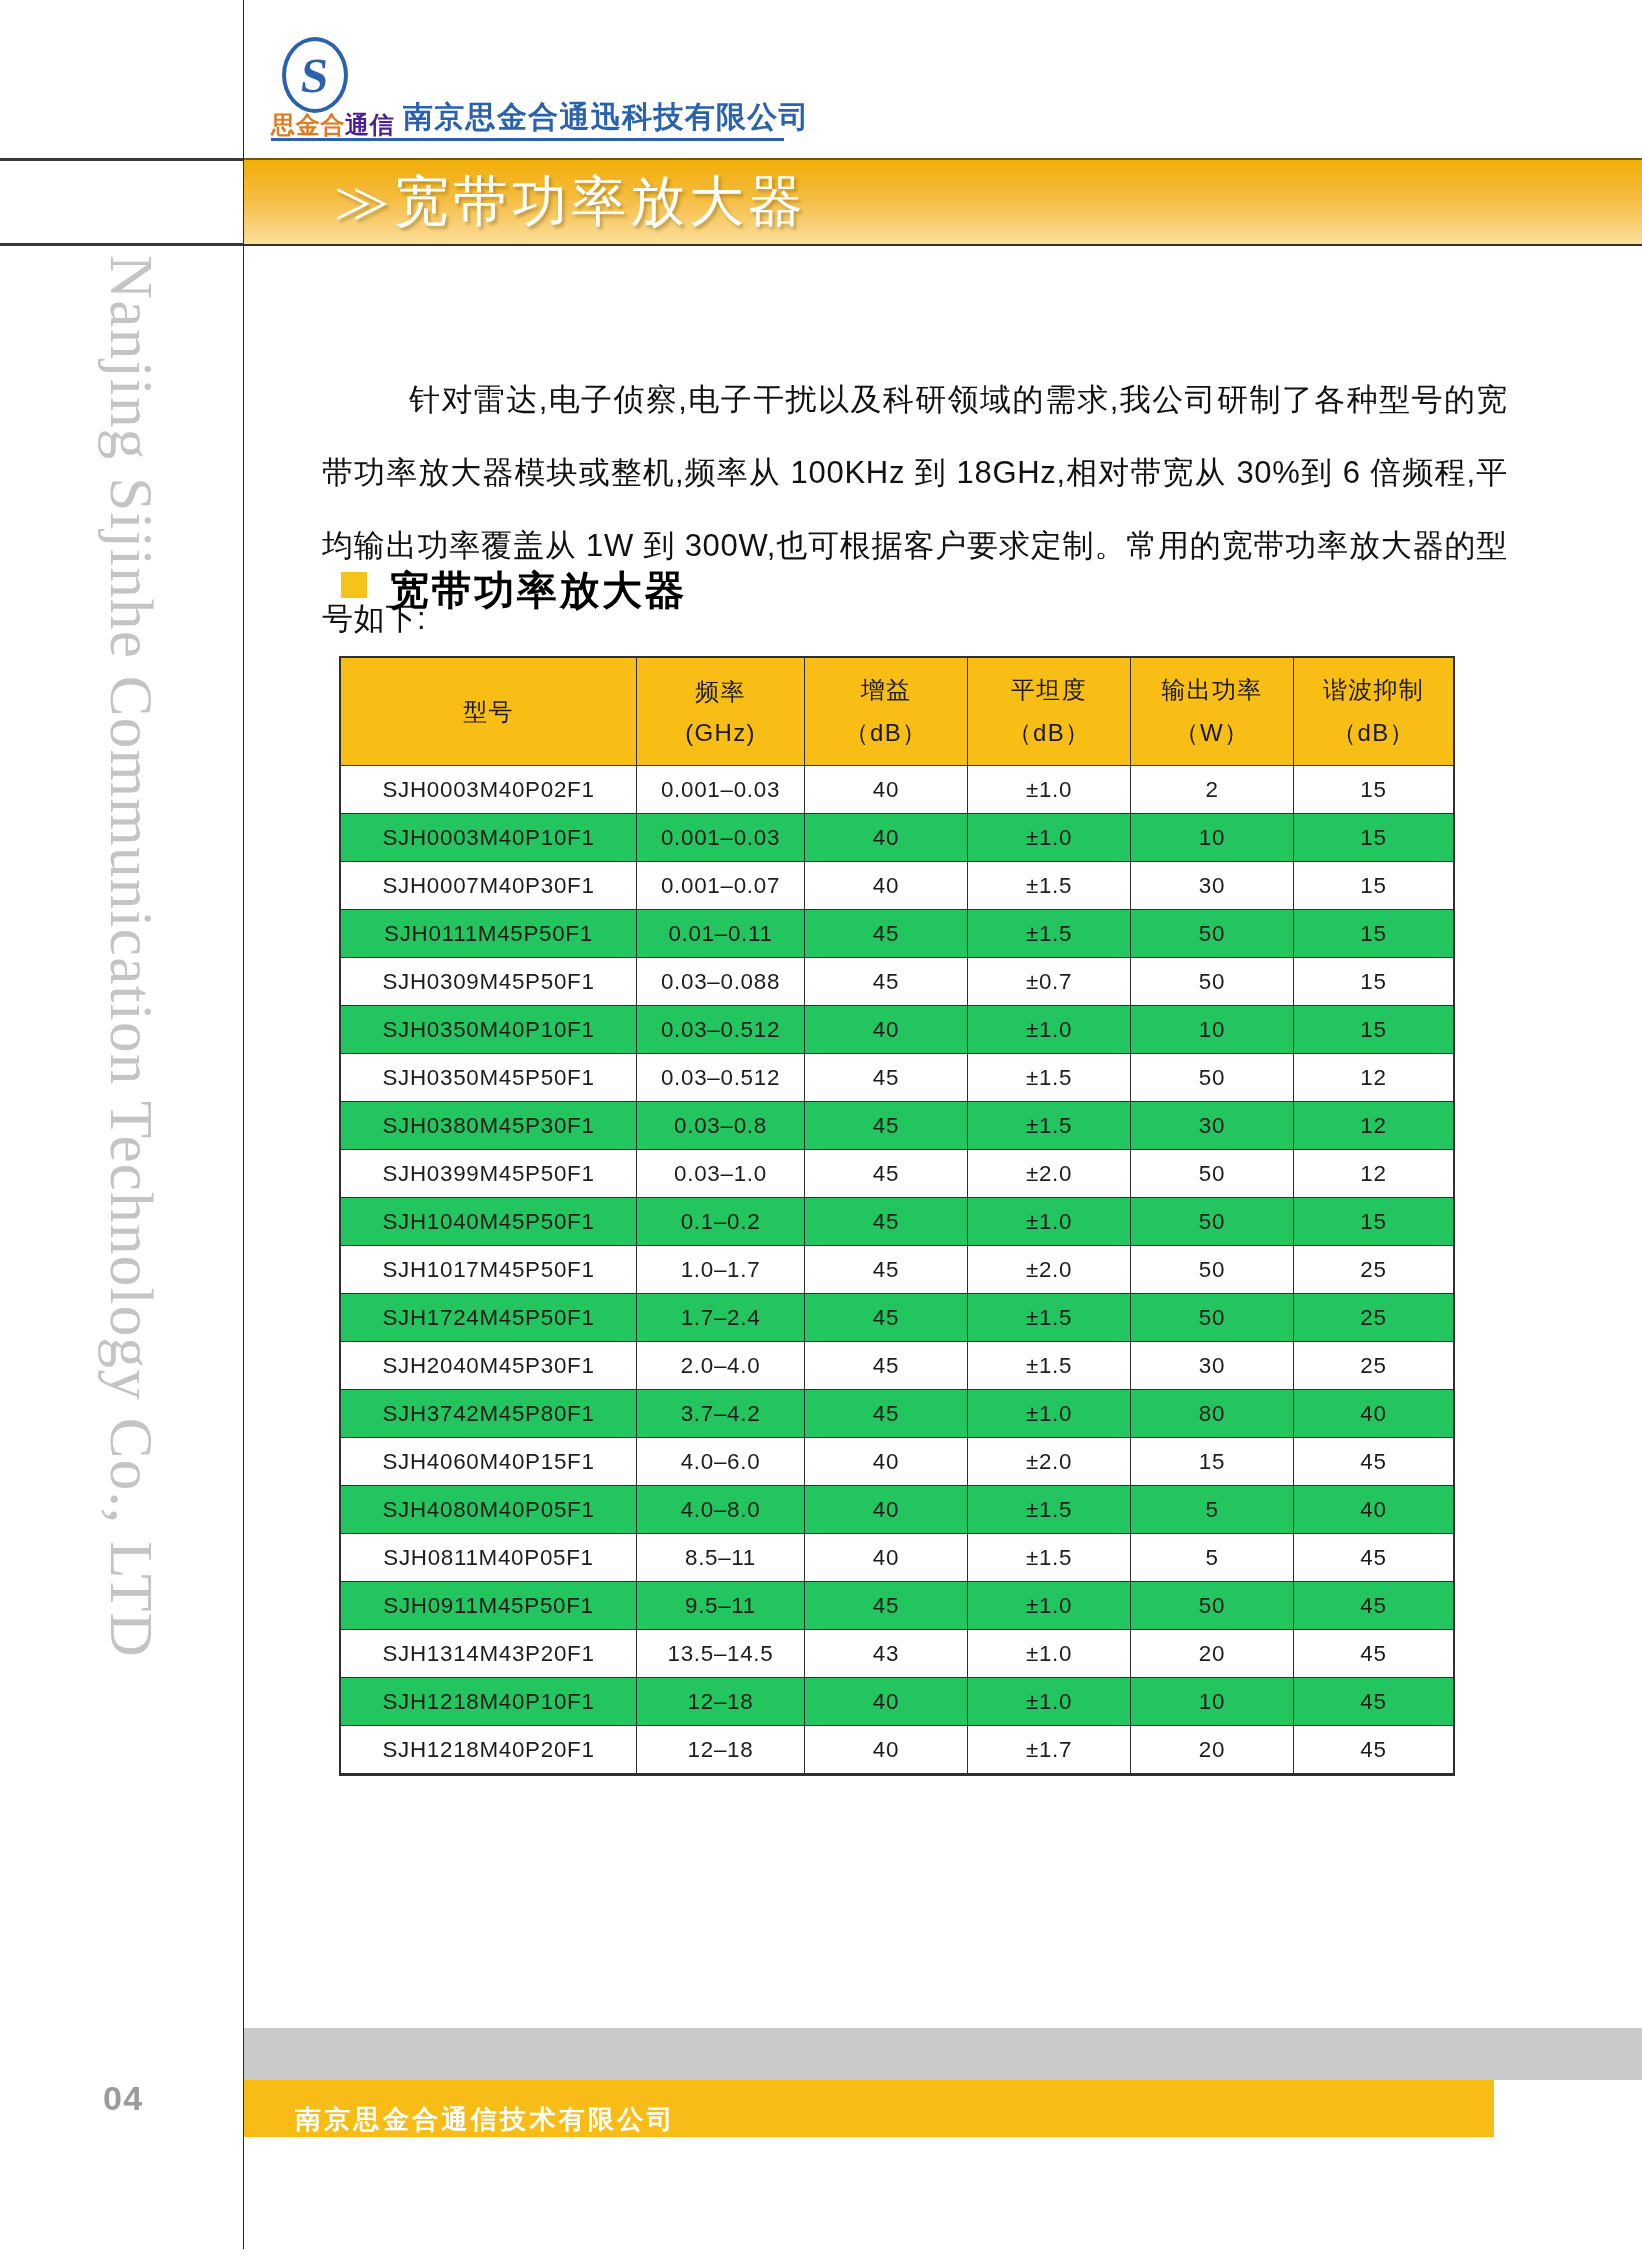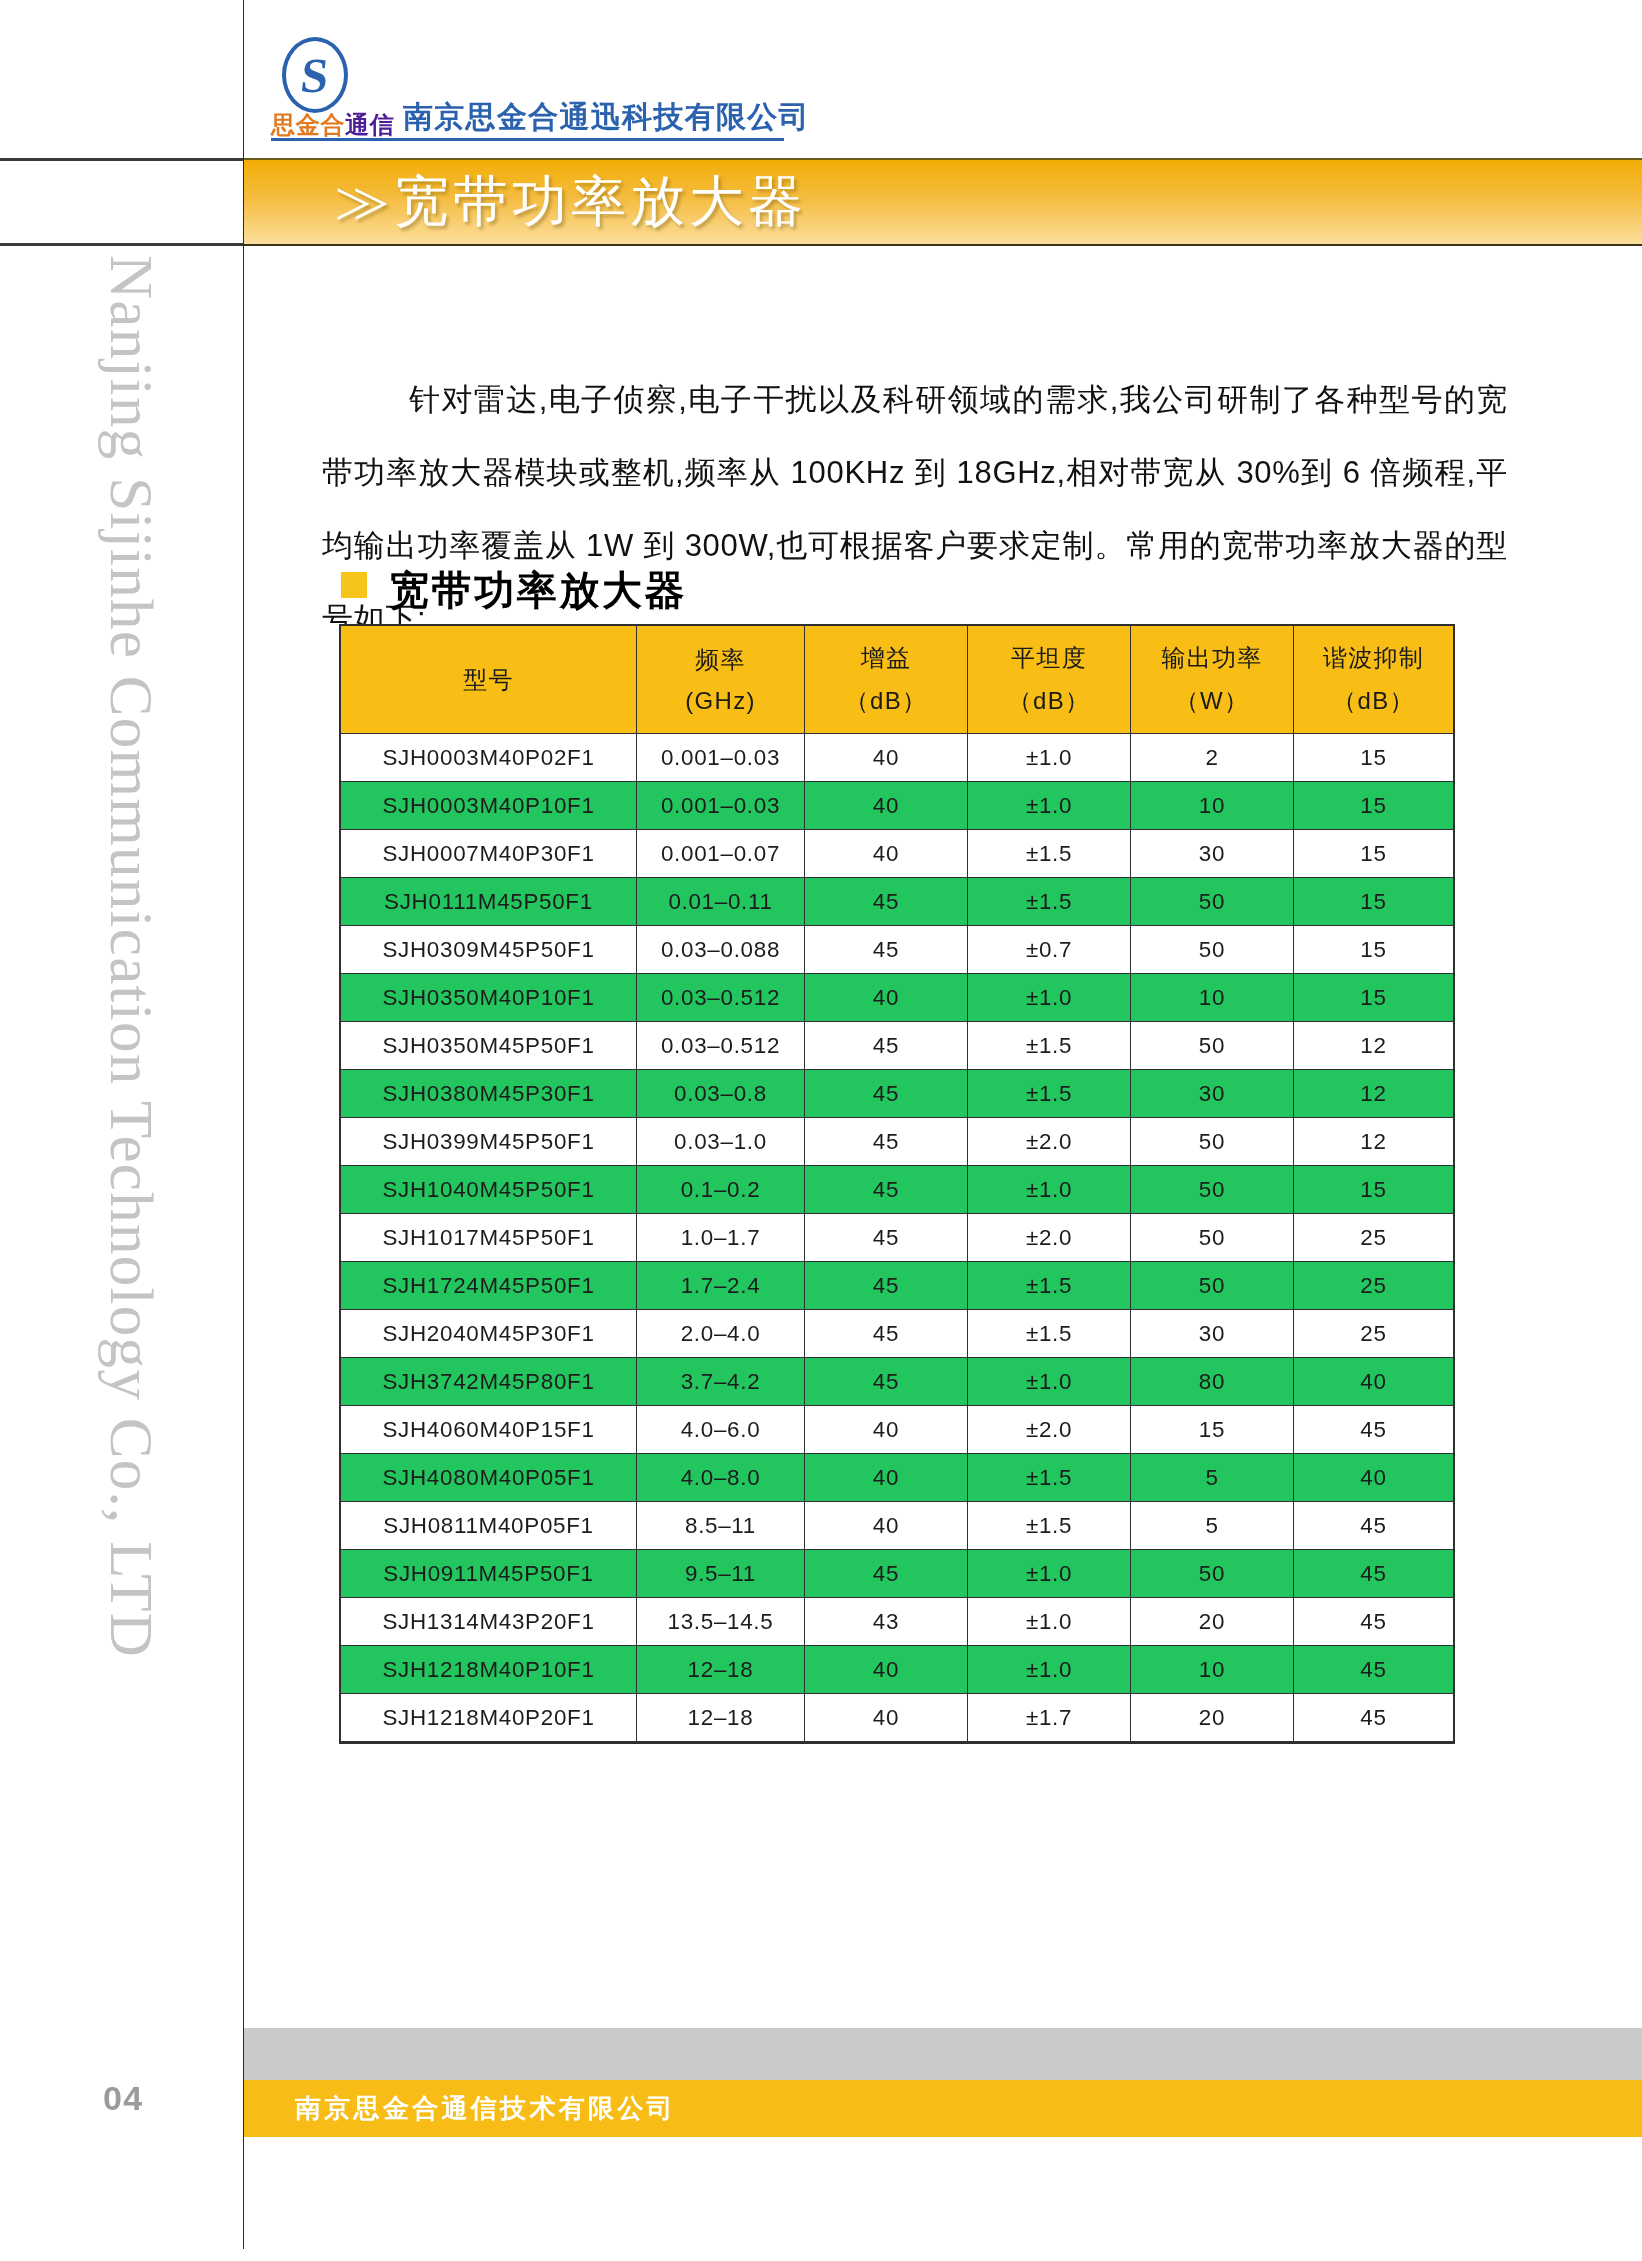--- a/index.html
+++ b/index.html
@@ -65,42 +65,42 @@
 
   
   #section-bullet { position:absolute; left:341px; top:572px; width:26px; height:26px; background:#f5c319; }
   #section-title {
     position:absolute; left:389px; top:563px; font-size:40px; font-weight:bold; color:#000000;
     letter-spacing:2.6px; white-space:nowrap;
   }
 
   
   #amp-table {
-    position:absolute; left:339px; top:624px; width:1116px;
+    position:absolute; left:339px; top:656px; width:1116px;
     border:2px solid #2f2f2f; border-top-width:2.6px; border-bottom-width:3.3px;
     background:#ffffff;
   }
   .t-row { display:flex; height:48px; border-top:1.3px solid #2f2f2f; }
   .t-row.head { height:107px; border-top:none; background:#F8BE15; }
   .t-row.alt { background:#22c55e; }
   .t-cell {
     display:flex; flex-direction:column; align-items:center; justify-content:center;
     border-right:1.3px solid #2f2f2f; height:100%;
     font-size:22.4px; color:#1c1c1c; letter-spacing:0.7px;
   }
   .t-cell:last-child { border-right:none; }
   .c0 { width:296px; } .c1 { width:168px; } .c2 { width:163px; }
   .c3 { width:163px; } .c4 { width:163px; } .c5 { width:161px; flex:1; }
   .t-row.head .t-cell { font-size:24px; color:#1a1a1a; gap:10.5px; letter-spacing:1.3px; }
 
   
   #footer-gray { position:absolute; left:244px; top:2028px; width:1398px; height:52px; background:#cacaca; }
   #footer-bar {
-    position:absolute; left:244px; top:2080px; width:1398px; height:57px; background:#f7bd16;
-    display:flex; align-items:center;
+    position:absolute; left:244px; top:2080px; width:1250px; height:57px; background:#f7bd16;
+    display:flex; align-items:flex-end;
   }
   #footer-company {
     padding-left:51px; color:#ffffff; font-size:26px; font-weight:bold; letter-spacing:3.3px; white-space:nowrap;
   }
   #page-number {
     position:absolute; left:103px; top:2079px; font-size:34px; font-weight:bold; color:#9b9b9b;
     letter-spacing:1.3px;
   }
 </style>
 </head>

